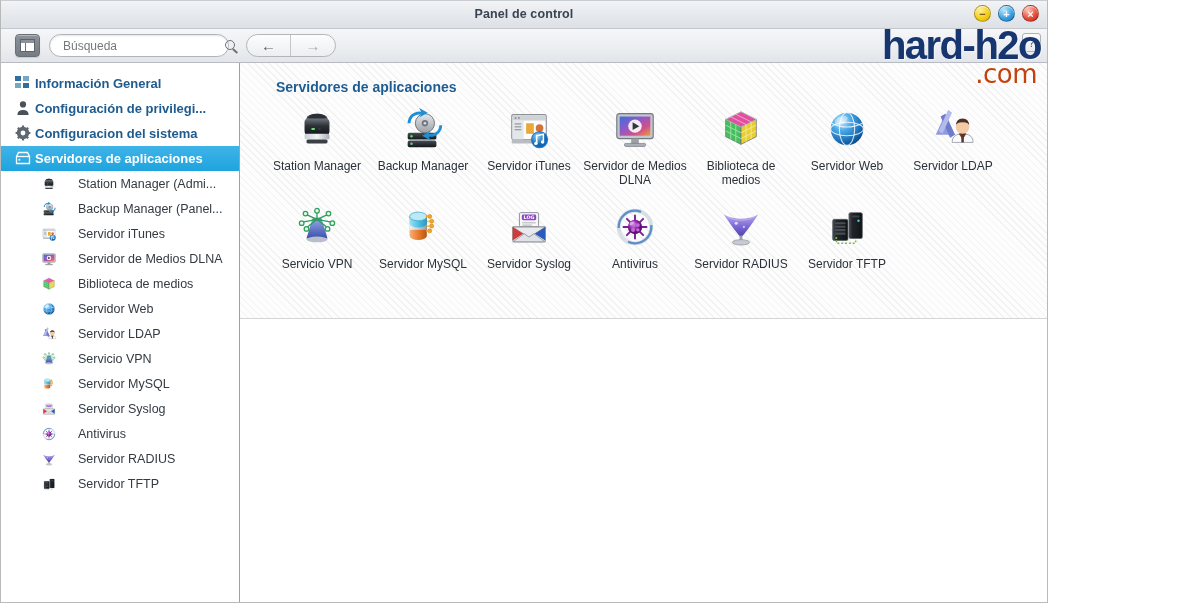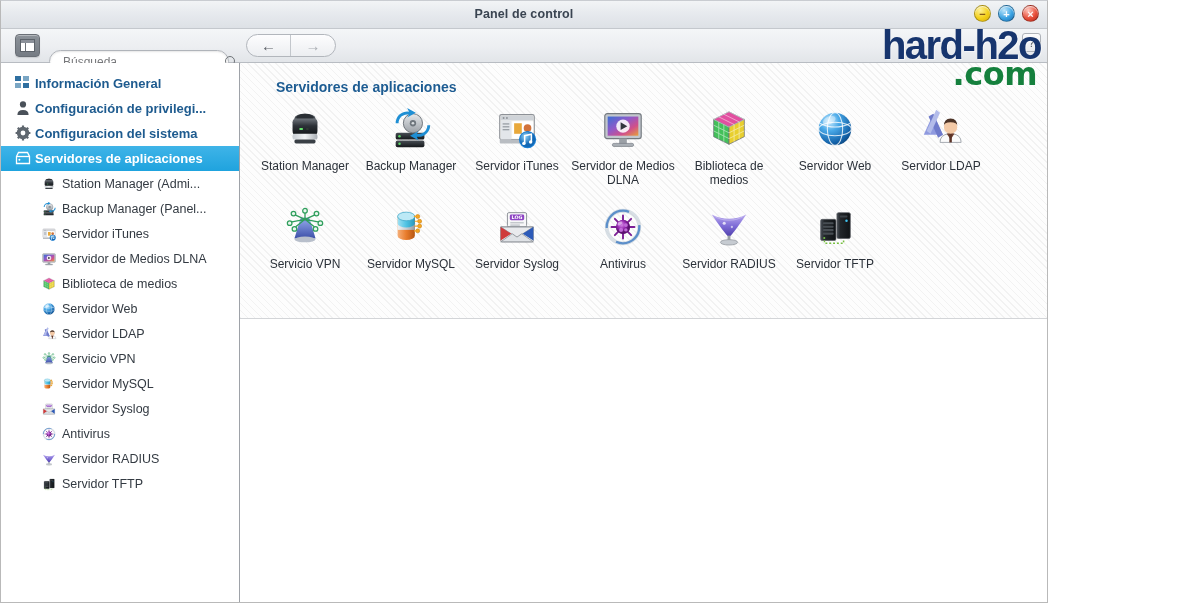--- a/index.html
+++ b/index.html
@@ -100,21 +100,21 @@
     background: #6d7279;
   }
   #search-wrap {
     position: absolute;
     left: 48px; top: 5px;
     width: 180px; height: 23px;
     background: #fff;
     border: 1px solid #b0b4ba;
     border-radius: 12px;
     box-shadow: inset 0 1px 2px rgba(0,0,0,.1);
-    display: flex; align-items: center; margin-top: 16px;
+    display: flex; align-items: center;
   }
   #search-input {
     flex: 1;
     border: 0; outline: 0;
     background: transparent;
     padding: 0 4px 0 13px;
     font-family: "Liberation Sans", sans-serif;
     font-size: 12px;
     color: #55595f;
   }
@@ -194,21 +194,21 @@
     background: linear-gradient(to bottom, #3fb4e8 0%, #1fa3de 100%);
   }
   .nav-item.selected .label { color: #ffffff; }
   .nav-icon { width: 17px; height: 17px; flex-shrink: 0; position: relative; }
 
   .sub-item {
     display: flex;
     align-items: center;
     height: 25px;
     padding-left: 40px;
-    gap: 5px;
+    gap: 21px;
     white-space: nowrap;
   }
   .sub-item .label {
     font-size: 12.5px;
     color: #333a42;
     overflow: hidden;
     text-overflow: ellipsis;
   }
   .sub-icon {
     width: 16px; height: 16px;
@@ -238,21 +238,21 @@
   }
   #section-title {
     position: absolute;
     left: 36px; top: 16px;
     font-size: 14px;
     font-weight: bold;
     color: #1d5c92;
   }
   #icon-grid {
     position: absolute;
-    left: 12px; top: 42px;
+    left: 24px; top: 42px;
     right: 0;
     display: flex;
     flex-wrap: wrap;
   }
   .app-tile {
     width: 106px;
     margin: 0 0 16px 0;
     display: flex;
     flex-direction: column;
     align-items: center;
@@ -283,23 +283,23 @@
     font-size: 40px;
     font-weight: bold;
     color: #17356e;
     letter-spacing: -1.5px;
     line-height: 36px;
     text-shadow: 1px 1px 0 rgba(255,255,255,.5);
     margin-left: 33px;
   }
   #logo .l2 {
     font-family: "DejaVu Sans", sans-serif;
-    font-size: 32px;
-    font-weight: bold;
-    color: #15803d;
+    font-size: 26px;
+    font-weight: normal;
+    color: #c2410c;
     letter-spacing: -.5px;
     line-height: 24px;
     margin-top: -1px;
     margin-right: 4px;
     text-shadow: 1px 1px 0 rgba(255,255,255,.5);
   }
   #help-btn {
     position: absolute;
     right: 6px; top: 32px;
     width: 19px; height: 19px;

